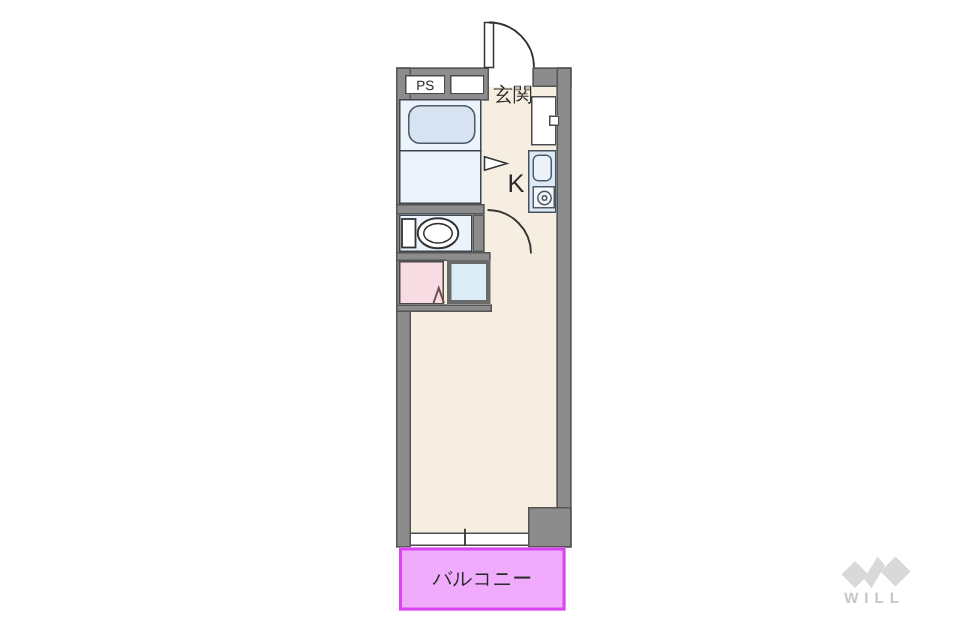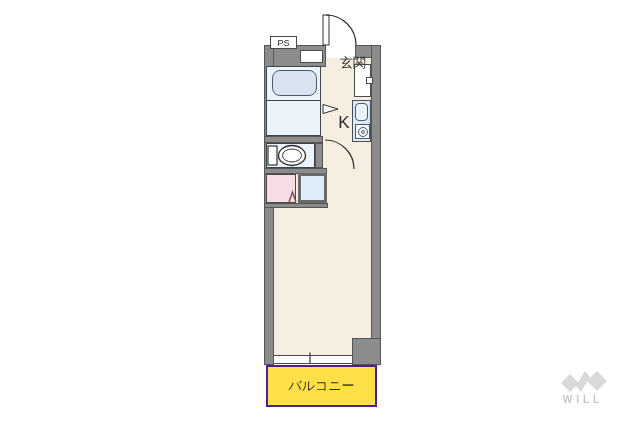--- a/index.html
+++ b/index.html
@@ -20,21 +20,21 @@
   .pan{position:absolute;background:#dcedf7;border:3px solid #6a6a6a;}
   .kunit{position:absolute;background:#dde9f4;border:1px solid #45505a;}
   .sink{position:absolute;background:#ebf2f9;border:1px solid #4d5a68;border-radius:4px;}
   .burner{position:absolute;background:#f4f8fb;border:1px solid #4d5a68;
           display:flex;align-items:center;justify-content:center;}
   .burner .ring{width:10px;height:10px;border:1.2px solid #4d5a68;border-radius:50%;
           display:flex;align-items:center;justify-content:center;}
   .burner .dot{width:4px;height:4px;border:1px solid #4d5a68;border-radius:50%;}
   .window{position:absolute;background:#ffffff;border-top:1.5px solid #4a4a4a;
           border-bottom:1.5px solid #4a4a4a;}
-  .balcony{position:absolute;background:#fde047;border:2px solid #4c1d95;}
+  .balcony{position:absolute;background:#f0abfc;border:2px solid #d946ef;}
   .svg-overlay{position:absolute;left:0;top:0;pointer-events:none;}
   .logo-text{position:absolute;font-weight:bold;font-size:10px;letter-spacing:4px;
              color:#c6c6c6;text-align:center;}
 </style>
 </head>
 <body>
 
 <div class="canvas">
 
   <div class="floor" style="left:274px;top:58px;width:97px;height:297px;"></div>
@@ -42,21 +42,21 @@
   <div class="wall" style="left:264px;top:45px;width:62px;height:22px;"></div>
   <div class="wall" style="left:355px;top:45px;width:26px;height:13px;"></div>
   <div class="wall" style="left:264px;top:45px;width:10px;height:320px;"></div>
   <div class="wall" style="left:371px;top:45px;width:10px;height:320px;"></div>
   <div class="wall" style="left:352px;top:338px;width:29px;height:27px;"></div>
   <div class="wall" style="left:264px;top:136px;width:59px;height:7px;"></div>
   <div class="wall" style="left:264px;top:168px;width:63px;height:6px;"></div>
   <div class="wall" style="left:264px;top:203px;width:64px;height:5px;"></div>
   <div class="wall" style="left:315px;top:143px;width:8px;height:25px;"></div>
 
-  <div class="whitebox" style="left:270px;top:36px;width:27px;height:13px;">
+  <div class="whitebox" style="left:270px;top:50px;width:27px;height:13px;">
     <div class="label" style="left:0;top:0;width:100%;height:100%;font-size:9px;">PS</div>
   </div>
   <div class="whitebox" style="left:300px;top:50px;width:23px;height:13px;"></div>
 
   <div class="wetroom" style="left:266px;top:66px;width:55px;height:70px;"></div>
   <div class="divider" style="left:266px;top:100px;width:55px;height:1px;"></div>
   <div class="bathtub" style="left:272px;top:70px;width:45px;height:26px;"></div>
 
   <div class="wetroom" style="left:266px;top:143px;width:49px;height:25px;border-width:1px;"></div>
 
@@ -73,21 +73,21 @@
       <div class="dot"></div>
     </div>
   </div>
 
   <div class="window" style="left:274px;top:355px;width:78px;height:9px;"></div>
 
   <div class="balcony" style="left:266px;top:365px;width:111px;height:42px;">
     <div class="label" style="left:0;top:0;width:100%;height:100%;font-size:13px;">バルコニー</div>
   </div>
 
-  <div class="label" style="left:331px;top:55px;width:44px;height:16px;font-size:13px;">玄関</div>
+  <div class="label" style="left:320px;top:55px;width:44px;height:16px;font-size:13px;">玄関</div>
   <div class="label" style="left:333px;top:112px;width:22px;height:22px;font-size:17px;">K</div>
 
   <svg class="svg-overlay" width="640" height="427" viewBox="0 0 640 427">
 
     <rect x="323" y="15" width="6" height="30" fill="#ffffff" stroke="#333333" stroke-width="1"></rect>
     <path d="M 326 15 A 30 30 0 0 1 356 45" fill="none" stroke="#333333" stroke-width="1.2"></path>
 
     <path d="M 325 140 A 29 29 0 0 1 354 169" fill="none" stroke="#333333" stroke-width="1.2"></path>
 
     <polygon points="323,104.5 338,109 323,113.5" fill="#ffffff" stroke="#333333" stroke-width="1"></polygon>

